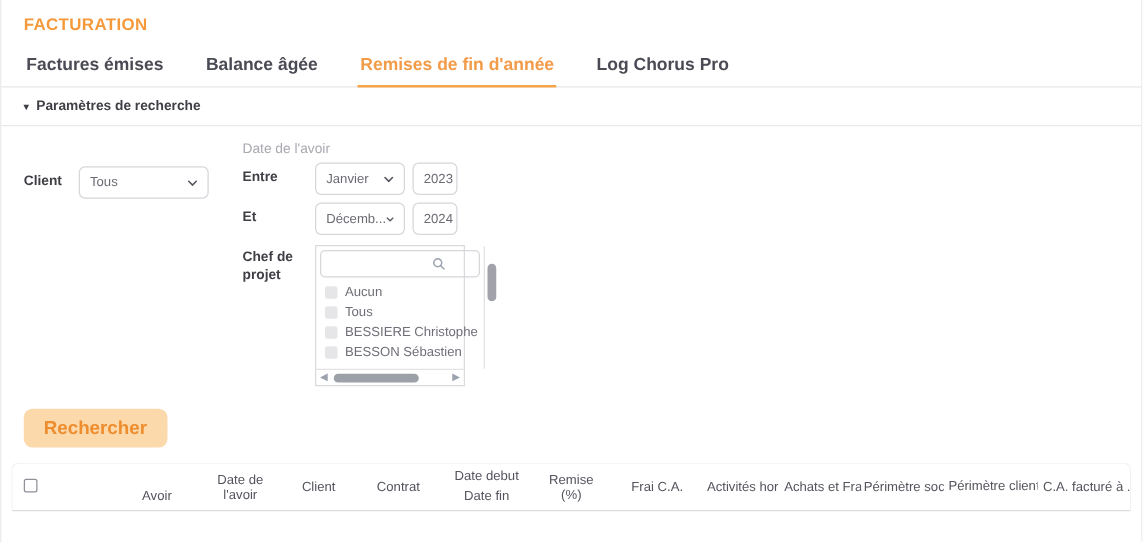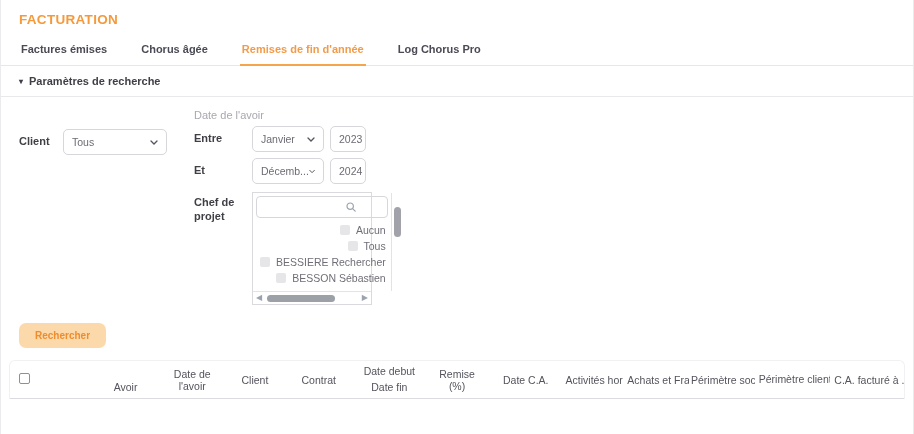--- a/index.html
+++ b/index.html
@@ -20,21 +20,21 @@
   
   .page-title {
     color: #f59a3c; font-weight: bold; font-size: 13.5px;
     letter-spacing: .3px; padding: 12px 18px 2px 18px;
   }
   .tabs {
     display: flex; gap: 30px; padding: 10px 18px 0 18px;
     border-bottom: 1px solid #e7e7ea;
   }
   .tab {
-    font-size: 11px; font-weight: 600; color: #4b4b55;
+    font-size: 14px; font-weight: 600; color: #4b4b55;
     padding: 4px 2px 9px 2px; cursor: pointer; white-space: nowrap;
   }
   .tab.active { color: #f29b49; border-bottom: 2px solid #f5a54a; margin-bottom: -1px; text-align: center; }
   .search-toggle {
     display: flex; align-items: center; gap: 6px;
     padding: 9px 18px; border-bottom: 1px solid #e9e9ec;
     font-weight: 600; color: #3f3f46; font-size: 11px; cursor: pointer;
   }
   .caret { font-size: 8px; color: #3f3f46; }
   
@@ -63,21 +63,21 @@
   .ms-left { flex: 1; padding: 3px; }
   .ms-search {
     display: flex; align-items: center; border: 1px solid #d6d6db; border-radius: 4px;
     height: 22px; padding: 0 5px; gap: 4px;
   }
   .ms-search input {
     border: none; outline: none; width: 80px; font-size: 10px;
     font-family: "Liberation Sans", sans-serif;
   }
   .ms-options { padding: 4px 2px 2px 4px; }
-  .ms-option { display: flex; align-items: center; gap: 6px; padding: 2px 0; cursor: pointer; justify-content: flex-end; }
+  .ms-option { display: flex; align-items: center; gap: 6px; padding: 2px 0; cursor: pointer; }
   .ms-cb { width: 10px; height: 10px; background: #e6e6e9; border-radius: 2px; flex: none; }
   .ms-option span.lbl { color: #6e6e77; font-size: 10.5px; white-space: nowrap; }
   .ms-vscroll {
     width: 11px; background: #f4f4f5; border-left: 1px solid #e3e3e6; position: relative;
   }
   .ms-vthumb {
     position: absolute; top: 14px; left: 2px; width: 7px; height: 30px;
     background: #a2a2ab; border-radius: 4px;
   }
   .ms-hscroll {
@@ -87,21 +87,21 @@
   .harrow { color: #9ca3af; font-size: 8px; line-height: 1; }
   .ms-htrack { flex: 1; height: 7px; position: relative; }
   .ms-hthumb {
     position: absolute; left: 2px; top: 0; height: 7px; width: 72%;
     background: #9ca1a8; border-radius: 4px;
   }
   
   .btn {
     background: #fbd9ab; color: #ee8d2e; border: none; border-radius: 7px;
     font-family: "Liberation Sans", sans-serif; font-weight: 600;
-    font-size: 10px; padding: 7px 16px; cursor: pointer;
+    font-size: 15px; padding: 7px 16px; cursor: pointer;
   }
   .search-btn-row { padding: 8px 18px 12px 18px; }
   .band { background: #f7f7f8; padding: 6px 10px; }
   .band .btn { padding: 6px 14px; }
   
   .table-card {
     margin: 0 8px; background: #fff; border: 1px solid #f1f1f3; border-bottom: none;
     border-radius: 6px 6px 0 0; font-size: 10.5px;
   }
   .trow { display: flex; align-items: center; min-height: 34px; }
@@ -134,21 +134,21 @@
 </style>
 </head>
 <body>
 
 <div class="app">
 
   <div class="page-title">FACTURATION</div>
 
   <div class="tabs">
     <div class="tab">Factures émises</div>
-    <div class="tab">Chorus âgée</div>
+    <div class="tab">Balance âgée</div>
     <div class="tab active">Remises de fin d'année</div>
     <div class="tab">Log Chorus Pro</div>
   </div>
 
   <div class="search-toggle">
     <span class="caret">▾</span>
     <span>Paramètres de recherche</span>
   </div>
 
   <div class="form">
@@ -214,21 +214,21 @@
                 <div class="ms-option">
                   <span class="ms-cb"></span>
                   <span class="lbl">Aucun</span>
                 </div>
                 <div class="ms-option">
                   <span class="ms-cb"></span>
                   <span class="lbl">Tous</span>
                 </div>
                 <div class="ms-option">
                   <span class="ms-cb"></span>
-                  <span class="lbl">BESSIERE Rechercher</span>
+                  <span class="lbl">BESSIERE Christophe</span>
                 </div>
                 <div class="ms-option">
                   <span class="ms-cb"></span>
                   <span class="lbl">BESSON Sébastien</span>
                 </div>
               </div>
             </div>
             <div class="ms-vscroll">
               <div class="ms-vthumb"></div>
             </div>
@@ -257,21 +257,21 @@
       <div class="cell c-icons"></div>
       <div class="cell c-avoir">Avoir</div>
       <div class="cell c-dateavoir">Date de l'avoir</div>
       <div class="cell c-client">Client</div>
       <div class="cell c-contrat">Contrat</div>
       <div class="cell c-dates">
         <div>Date debut</div>
         <div>Date fin</div>
       </div>
       <div class="cell c-remise">Remise (%)</div>
-      <div class="cell c-seuil">Date C.A.</div>
+      <div class="cell c-seuil">Frai C.A.</div>
       <div class="cell c-activites truncated">Activités hora...</div>
       <div class="cell c-achats truncated">Achats et Frai...</div>
       <div class="cell c-persoc truncated">Périmètre soci...</div>
       <div class="cell c-percli truncated">Périmètre client</div>
       <div class="cell c-ca truncated">C.A. facturé à ...</div>
     </div>
 
   </div>
 </div>
 

